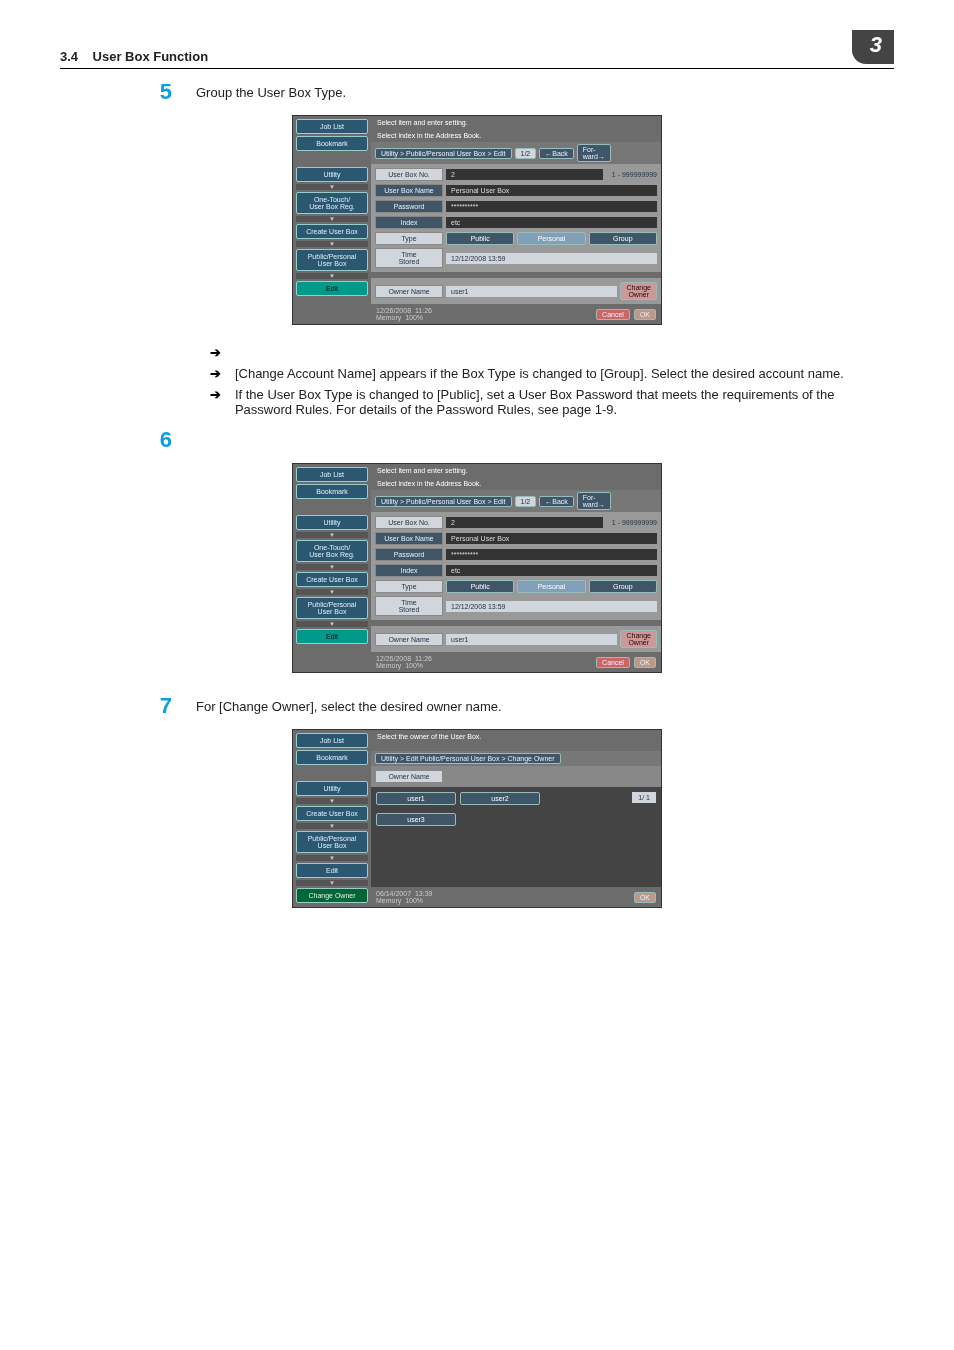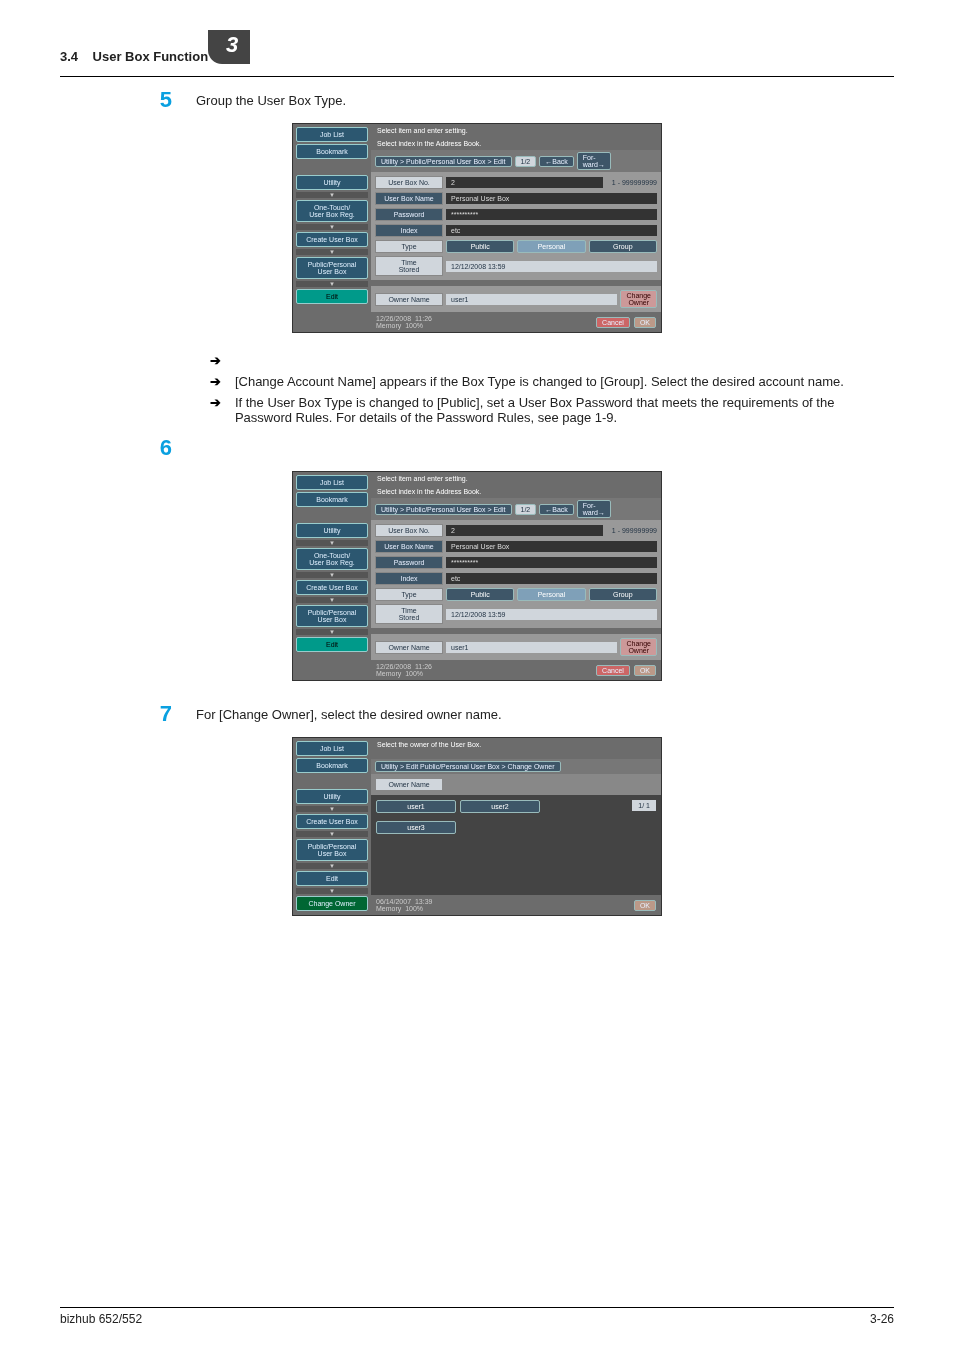--- a/index.html
+++ b/index.html
@@ -1,17 +1,17 @@
 <!DOCTYPE html>
 <html><head>
 <meta charset="utf-8">
 <style>
   body{margin:0;background:#fff;font-family:Arial,Helvetica,sans-serif;color:#222;font-size:13px}
   .page{width:954px;margin:0 auto;padding:30px 60px 40px 60px;box-sizing:border-box;position:relative;min-height:1350px}
-  .hdr{border-bottom:1px solid #000;display:flex;justify-content:flex-start;align-items:flex-end;padding-bottom:12px;}
+  .hdr{border-bottom:1px solid #000;display:flex;justify-content:space-between;align-items:flex-end;padding-bottom:4px;}
   .hdr-left{font-weight:bold;font-size:13px}
   .hdr-right{background:#444;color:#fff;font-size:22px;font-style:italic;font-weight:bold;padding:2px 12px 6px 18px;border-radius:0 0 0 14px}
   .step{display:flex;gap:24px;margin:10px 0 10px 90px}
   .step-num{font-size:22px;color:#0aa0e0;font-weight:bold;min-width:22px;text-align:right}
   .step-text{padding-top:6px;max-width:640px}
   .sub{margin-left:150px;max-width:640px}
   .sub-row{display:flex;gap:14px;margin:6px 0}
   .arrow{color:#000;font-weight:bold}
   .scr{margin:10px auto 20px auto;width:370px}
   .panel{background:#6c6c6c;border:1px solid #333;display:flex;font-family:Verdana,Geneva,sans-serif;font-size:7px;color:#fff}
@@ -270,17 +270,13 @@
         <div class="foot">
           <div><span>06/14/2007</span>&nbsp;&nbsp;<span>13:39</span><br><span>Memory</span>&nbsp;&nbsp;<span>100%</span></div>
           <div class="foot-btns">
             <div class="chip ok">OK</div>
           </div>
         </div>
       </div>
     </div>
   </div>
 
-  <div class="footer">
-    <span>bizhub 652/552</span>
-    <span>3-26</span>
-  </div>
 </div>
 
 </body></html>

